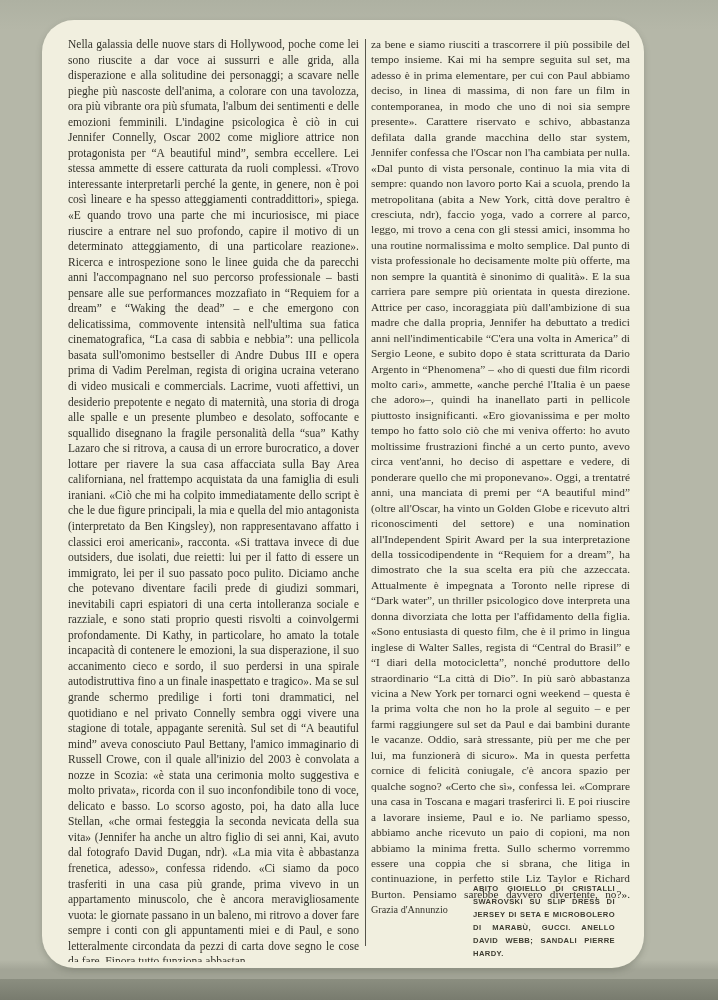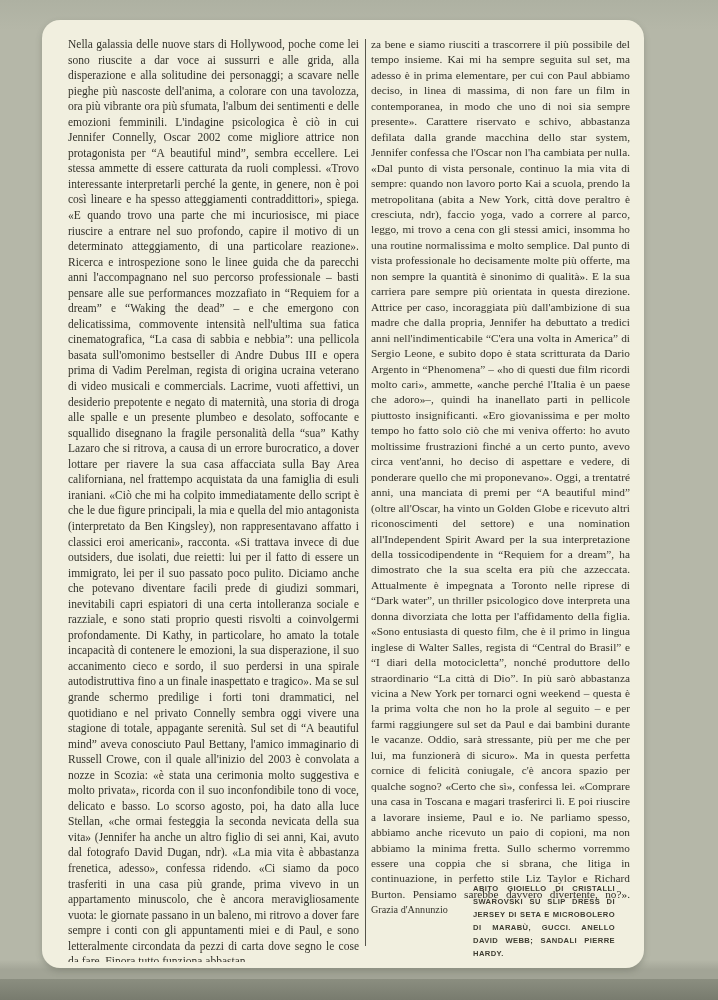--- a/index.html
+++ b/index.html
@@ -16,21 +16,21 @@
   }
   .page-bg-bottom {
     position: absolute; left: 0; right: 0; bottom: 0; height: 21px;
     background: linear-gradient(180deg, #8b8e80, #787b6e);
   }
   .card {
     position: absolute;
     left: 42px; top: 20px;
     width: 602px; height: 948px;
     background: #f1efdf;
-    border-radius: 18px;
+    border-radius: 32px;
     box-shadow: 0 3px 6px rgba(60,62,52,0.25);
   }
   .card-inner {
     position: absolute;
     left: 26px; top: 17px; right: 14px; bottom: 14px;
     display: flex;
     align-items: stretch;
   }
   .col {
     color: #33322a;

